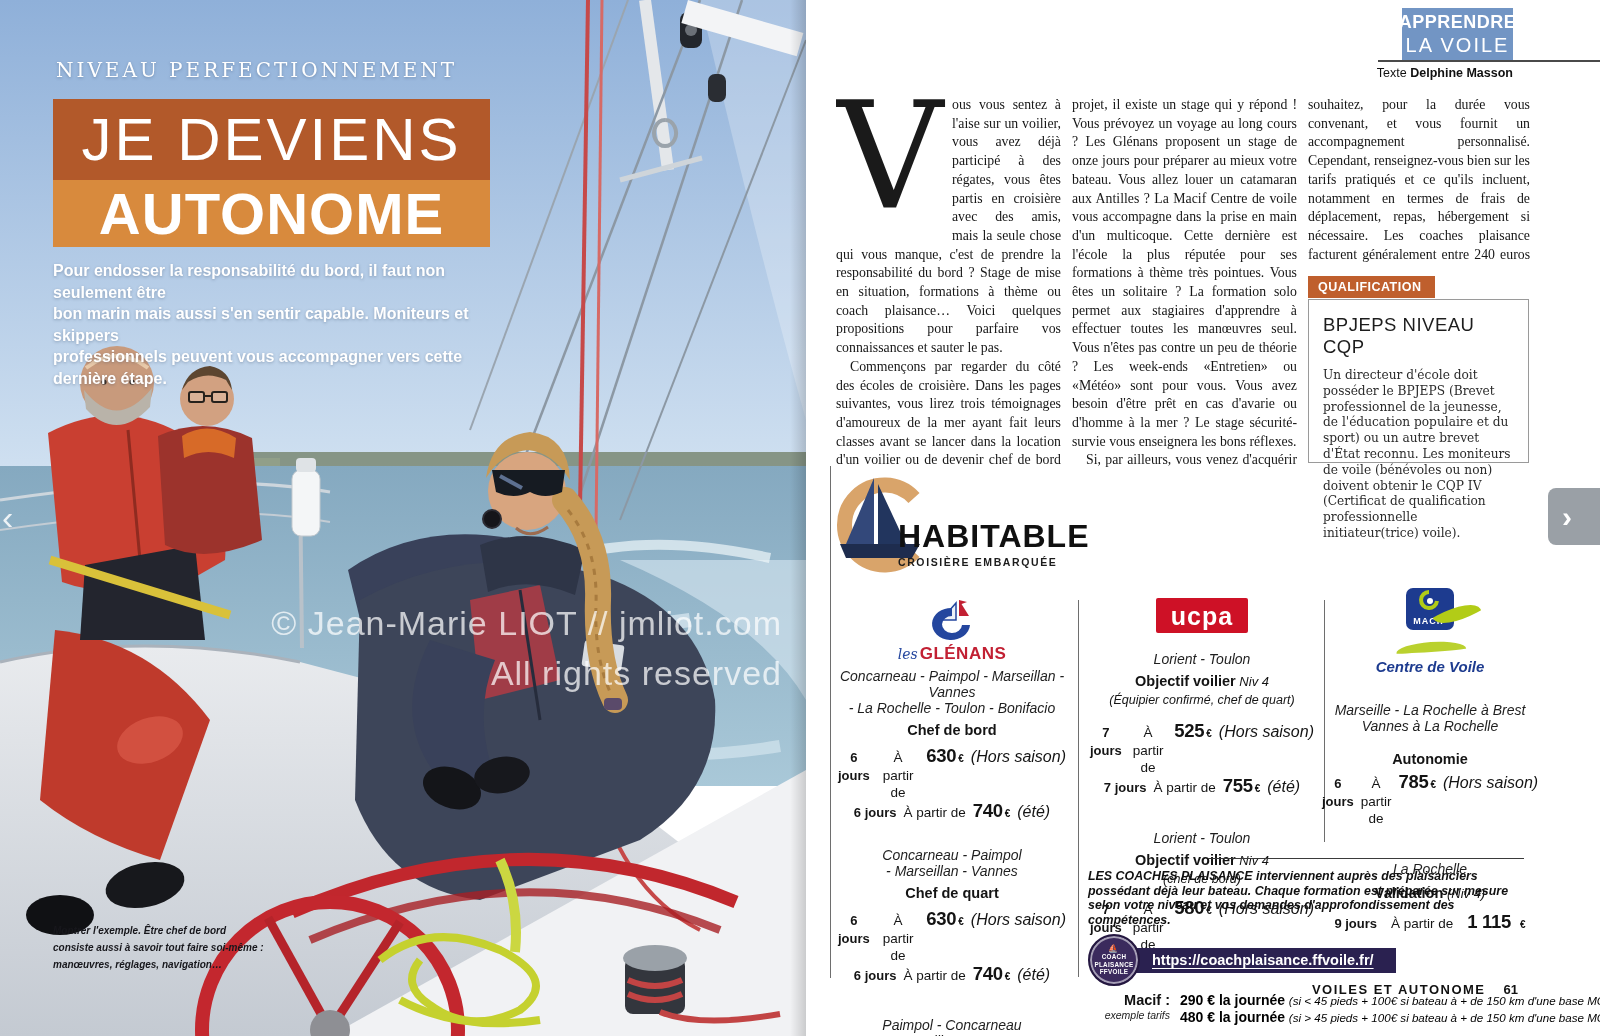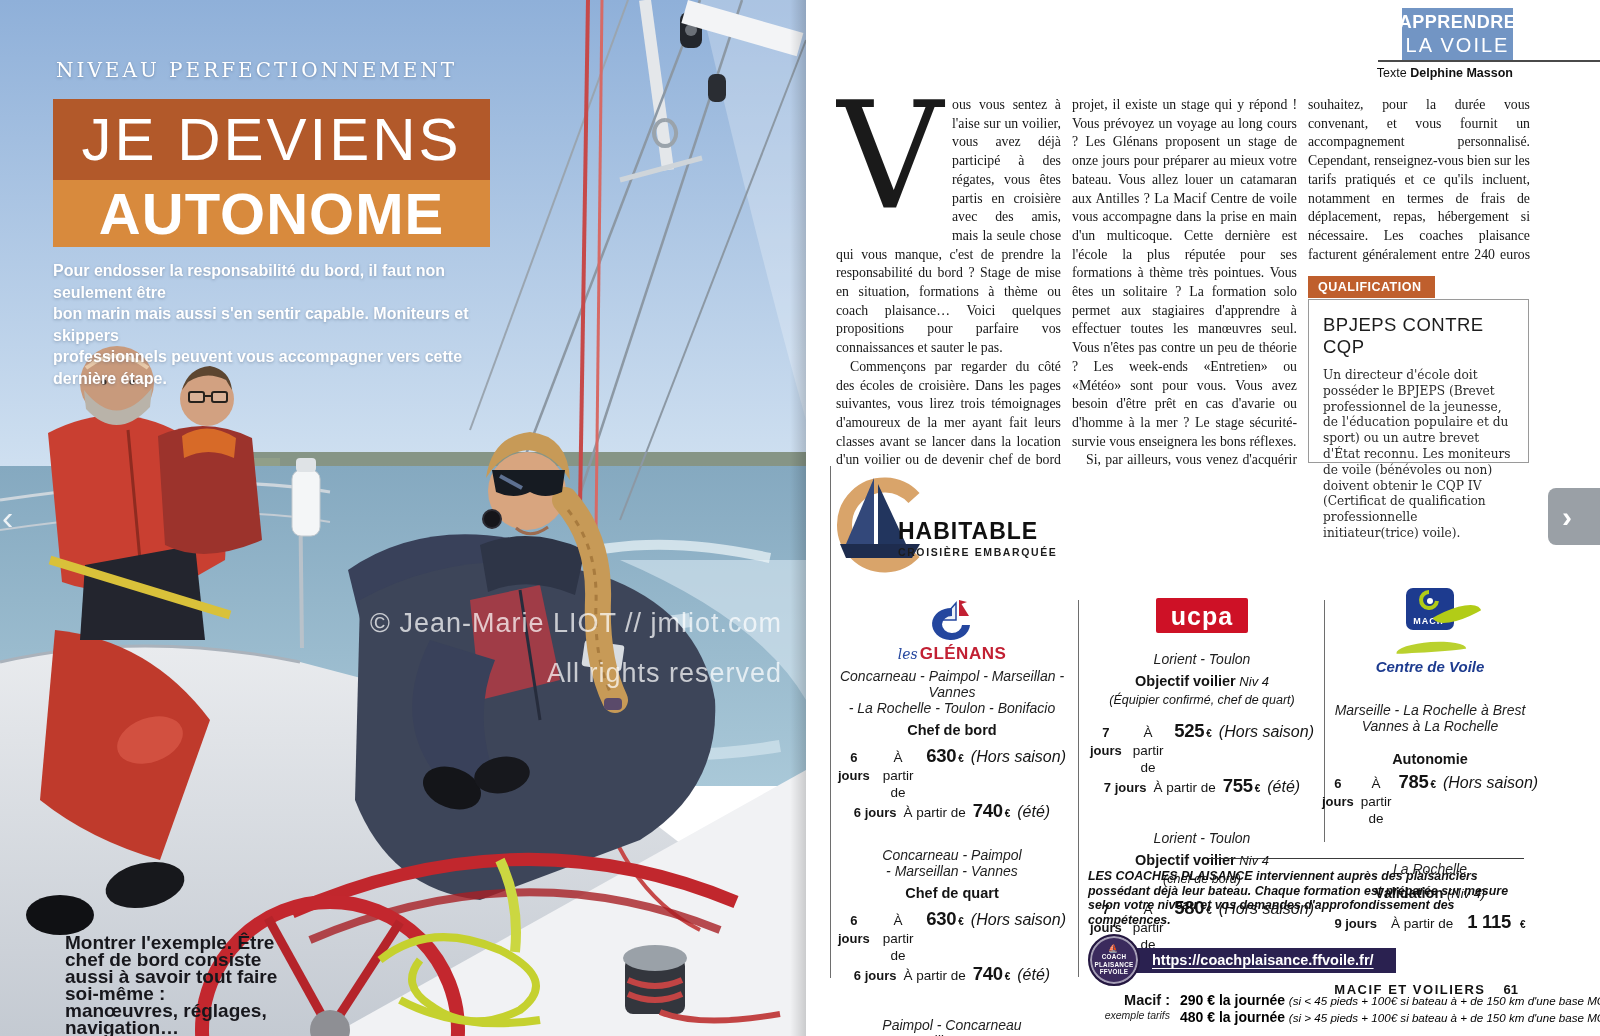--- a/index.html
+++ b/index.html
@@ -14,23 +14,23 @@
           font-size:20px;letter-spacing:3px;text-shadow:0 1px 3px rgba(40,60,90,.35);}
   .title-block{position:absolute;left:53px;top:99px;width:437px;}
   .title-line1{height:81px;background:#b2592a;display:flex;align-items:center;justify-content:center;}
   .title-line1 span{color:#fff;font-size:60px;font-weight:300;letter-spacing:3px;}
   .title-line2{height:67px;background:#d88a3d;display:flex;align-items:center;justify-content:center;}
   .title-line2 span{color:#fff;font-size:58px;font-weight:800;letter-spacing:1px;}
   .standfirst{position:absolute;left:53px;top:260px;width:450px;margin:0;color:#fff;
               font-size:16px;line-height:21.5px;font-weight:700;white-space:pre-line;
               text-shadow:0 1px 3px rgba(40,60,90,.35);}
   .watermark{position:absolute;left:120px;top:598px;width:662px;text-align:right;
-             color:rgba(255,255,255,.72);font-weight:400;font-size:27px;line-height:50px;letter-spacing:1px;}
-  .photo-caption{position:absolute;left:53px;top:922px;width:215px;margin:12px;color:#17171c;
-                 font-size:19px;line-height:17px;font-weight:700;}
+             color:rgba(255,255,255,.72);font-weight:400;font-size:34px;line-height:50px;letter-spacing:1px;}
+  .photo-caption{position:absolute;left:53px;top:922px;width:215px;margin:0;color:#17171c;
+                 font-size:10px;line-height:17px;font-weight:700;font-style:italic;}
   .nav-prev{position:absolute;left:0px;top:490px;width:26px;height:56px;color:rgba(255,255,255,.85);
             font-size:34px;line-height:54px;text-align:left;padding-left:2px;cursor:pointer;}
   
   .article-page{position:absolute;left:806px;top:0;width:794px;height:1036px;background:#fff;}
   .topic-badge{position:absolute;left:596px;top:8px;width:111px;height:52px;background:#7295c4;
                display:flex;flex-direction:column;align-items:center;justify-content:center;color:#fff;}
   .topic-badge .b1{font-size:18px;font-weight:800;letter-spacing:.5px;}
   .topic-badge .b2{font-size:20px;font-weight:300;letter-spacing:2px;margin-top:1px;}
   .header-rule{position:absolute;left:572px;top:60px;width:222px;border-top:2px solid #4a4a4a;}
   .byline{position:absolute;right:87px;top:66px;font-size:12.5px;color:#111;}
@@ -51,21 +51,21 @@
   .qual-box h3{margin:2px 0 10px 0;font-size:18.5px;font-weight:500;letter-spacing:.5px;color:#1d1d1d;}
   .qual-box p{margin:0;font-family:"DejaVu Serif",serif;font-size:12.2px;line-height:15.8px;color:#2b2b2b;}
   
   .vrule{position:absolute;width:0;border-left:1.5px solid #6e6e6e;}
   .vrule-a{left:24px;top:466px;height:512px;}
   .vrule-b{left:272px;top:600px;height:377px;}
   .vrule-c{left:518px;top:600px;height:242px;}
   
   .habitable{position:absolute;left:30px;top:470px;width:280px;height:108px;}
   .hab-text{position:absolute;left:62px;top:48px;}
-  .hab-title{font-size:23px;font-weight:800;letter-spacing:1px;color:#101010;}
+  .hab-title{font-size:32px;font-weight:800;letter-spacing:1px;color:#101010;}
   .hab-sub{font-size:10.5px;font-weight:700;letter-spacing:1.6px;color:#1c1c1c;margin-top:1px;}
   
   .offer{position:absolute;text-align:center;color:#141414;}
   .offer-glenans{left:32px;top:598px;width:228px;}
   .offer-ucpa{left:284px;top:598px;width:224px;}
   .offer-macif{left:524px;top:588px;width:200px;}
   .loc{margin:0;font-style:italic;font-size:14px;line-height:16px;white-space:pre-line;color:#1f1f1f;}
   .offer-title{margin:5px 0 0 0;font-size:14.5px;line-height:19px;}
   .offer-title b{font-weight:800;}
   .offer-title .tsuf{font-style:italic;font-weight:400;font-size:13px;}
@@ -275,21 +275,21 @@
     <div class="col col2">
       <p>projet, il existe un stage qui y répond ! Vous prévoyez un voyage au long cours ? Les Glénans proposent un stage de onze jours pour préparer au mieux votre bateau. Vous allez louer un catamaran aux Antilles ? La Macif Centre de voile vous accompagne dans la prise en main d'un multicoque. Cette dernière est l'école la plus réputée pour ses formations à thème très pointues. Vous êtes un solitaire ? La formation solo permet aux stagiaires d'apprendre à effectuer toutes les manœuvres seul. Vous n'êtes pas contre un peu de théorie ? Les week-ends «Entretien» ou «Météo» sont pour vous. Vous avez besoin d'être prêt en cas d'avarie ou d'homme à la mer ? Le stage sécurité-survie vous enseignera les bons réflexes.</p>
       <p class="indent">Si, par ailleurs, vous venez d'acquérir votre bateau ou que vous n'avez pas navigué dessus depuis longtemps, n'hésitez pas à faire appel à un coach particulier. Lancé en 2015 par la FFVoile, le label «Coach Plaisance» est attribué à une structure existante (école, club) ou à un professionnel indépendant qui possède les diplômes et l'expérience nécessaires. Le coach se déplace où vous le</p>
     </div>
     <div class="col col3">
       <p><span>souhaitez, pour la durée vous convenant, et vous fournit un accompagnement personnalisé. Cependant, renseignez-vous bien sur les tarifs pratiqués et ce qu'ils incluent, notamment en termes de frais de déplacement, repas, hébergement si nécessaire. Les coaches plaisance facturent généralement entre 240 euros et 350 euros la journée. Vous pouvez aussi demander à être formés à la navigation de nuit.</span> </p>
     </div>
 
     <div class="qual-tab">QUALIFICATION</div>
     <div class="qual-box">
-      <h3>BPJEPS CONTRE CQP</h3>
+      <h3>BPJEPS NIVEAU CQP</h3>
       <p>Un directeur d'école doit posséder le BPJEPS (Brevet professionnel de la jeunesse, de l'éducation populaire et du sport) ou un autre brevet d'État reconnu. Les moniteurs de voile (bénévoles ou non) doivent obtenir le CQP IV (Certificat de qualification professionnelle initiateur(trice) voile).</p>
     </div>
 
     <div class="vrule vrule-a"></div>
     <div class="vrule vrule-b"></div>
     <div class="vrule vrule-c"></div>
 
     <div class="habitable">
       <svg width="96" height="104" viewBox="0 0 96 104">
         <path d="M78,28 A40,40 0 1 0 78,82" stroke="#d9a46a" stroke-width="15" fill="none"></path>
@@ -462,19 +462,19 @@
           <div class="brand">Macif :</div>
           <div class="brand-sub">exemple tarifs</div>
         </div>
         <div class="tarif-lines">
           <div><b>290 € la journée</b> <em>(si &lt; 45 pieds + 100€ si bateau à + de 150 km d'une base MCV)</em></div>
           <div><b>480 € la journée</b> <em>(si &gt; 45 pieds + 100€ si bateau à + de 150 km d'une base MCV)</em></div>
         </div>
       </div>
     </div>
 
-    <div class="page-footer"><span>MACIF ET VOILIERS</span><span class="pageno">61</span></div>
+    <div class="page-footer"><span>VOILES ET AUTONOME</span><span class="pageno">61</span></div>
 
     <div class="nav-next">
         <span>›</span>
       </div>
   </section>
 </div>
 
 </body></html>

